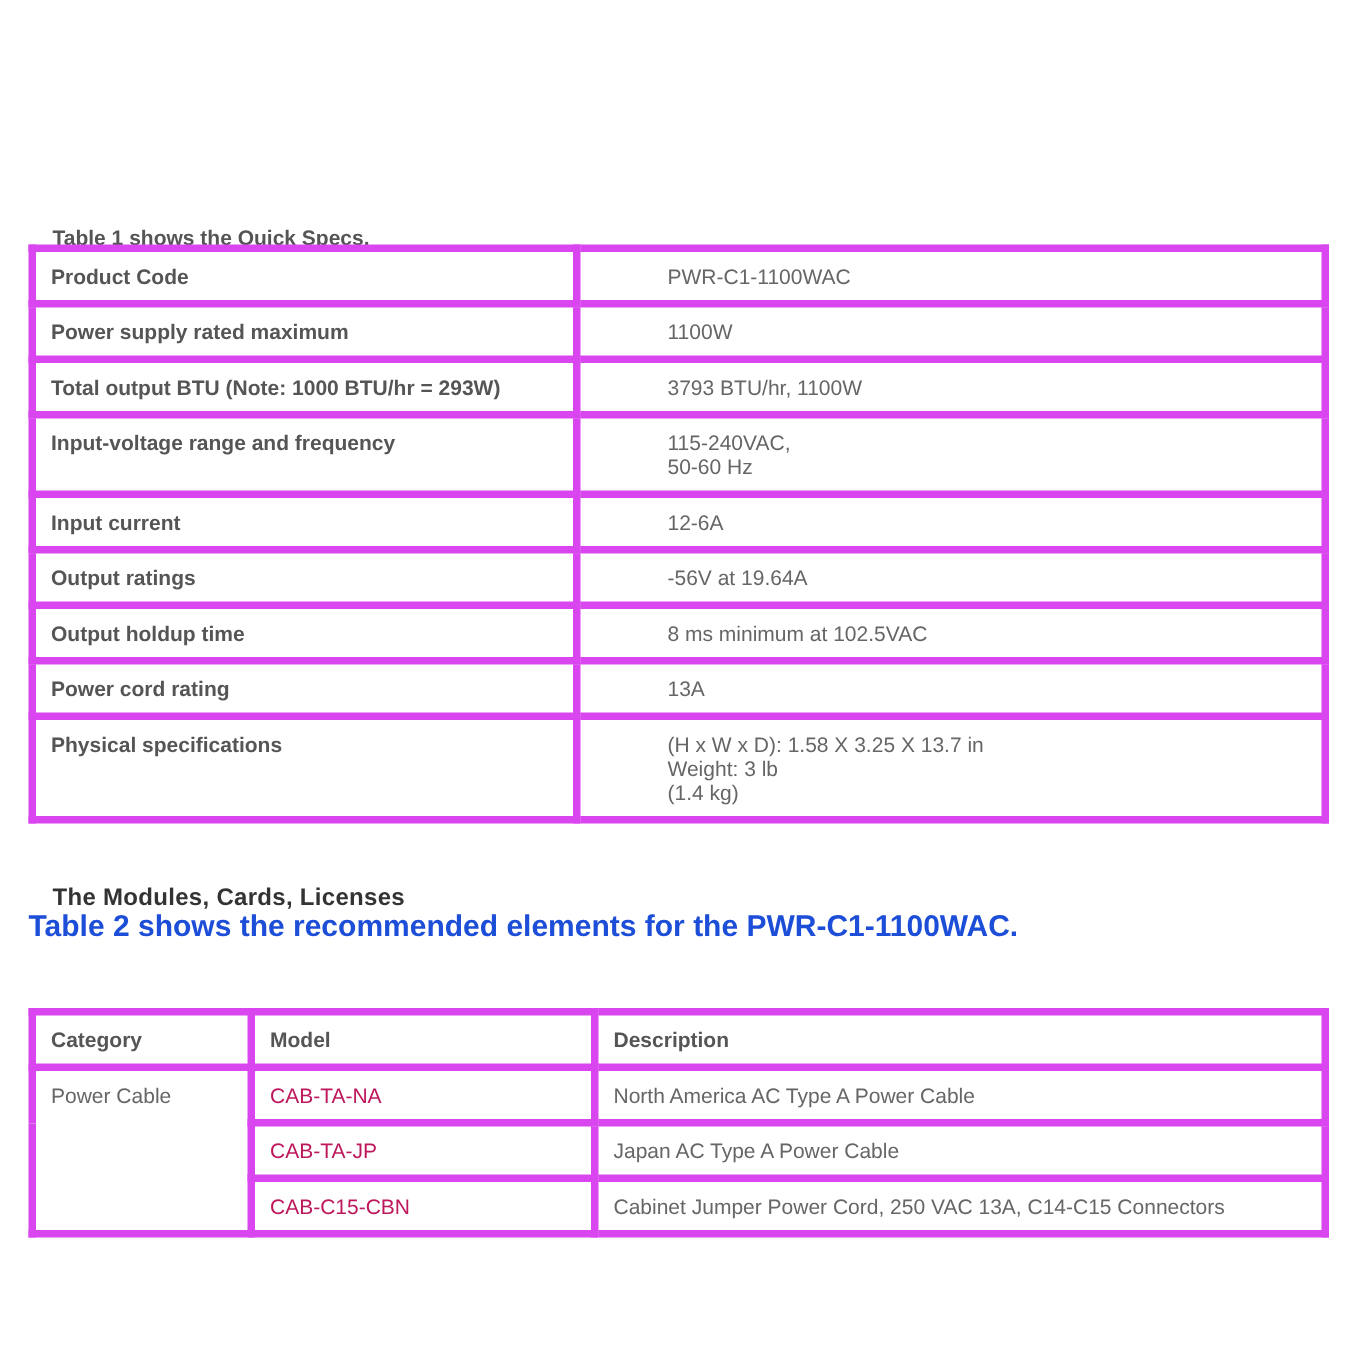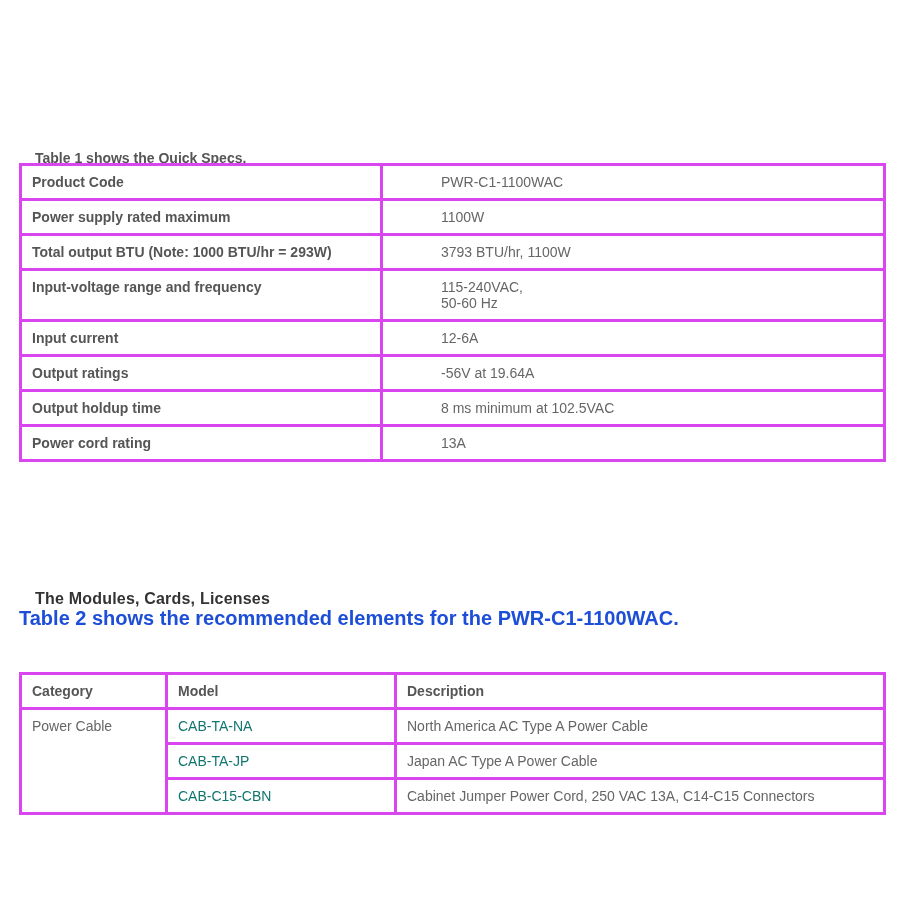--- a/index.html
+++ b/index.html
@@ -26,21 +26,21 @@
     }
     table {
       border-collapse: collapse;
       position: absolute;
       left: 19px;
       width: 867px;
       font-size: 14px;
       table-layout: fixed;
     }
     td, th {
-      border: 3px solid #d946ef;
+      border: 5px solid #d946ef;
       padding: 8px 10px 8px 10px;
       vertical-align: top;
       text-align: left;
       line-height: 16px;
     }
     #specs-table {
       top: 163px;
     }
     #specs-table td.label {
       font-weight: bold;
@@ -73,21 +73,21 @@
     #modules-table {
       top: 636px;
       margin-top: 36px;
     }
     #modules-table th {
       font-weight: bold;
       color: #555555;
     }
     #modules-table td { color: #666666; }
     #modules-table a {
-      color: #0f766e;
+      color: #be185d;
       text-decoration: none;
     }
     col.c1 { width: 146px; }
     col.c2 { width: 229px; }
   </style>
 </head>
 <body>
 
 <p class="intro">Table 1 shows the Quick Specs.</p>
 
@@ -135,20 +135,28 @@
       <td class="value">
           <span class="line">8 ms minimum at 102.5VAC</span>
         </td>
     </tr>
     <tr>
       <td class="label">Power cord rating</td>
       <td class="value">
           <span class="line">13A</span>
         </td>
     </tr>
+    <tr>
+      <td class="label">Physical specifications</td>
+      <td class="value">
+        <span class="line">(H x W x D): 1.58 X 3.25 X 13.7 in</span>
+        <span class="line">Weight: 3 lb</span>
+        <span class="line">(1.4 kg)</span>
+      </td>
+    </tr>
   </tbody>
 </table>
 
 <h3 class="section-heading">The Modules, Cards, Licenses</h3>
 
 <p class="intro2">Table 2 shows the recommended elements for the PWR-C1-1100WAC.</p>
 
 <table id="modules-table">
   <colgroup>
     <col class="c1">

